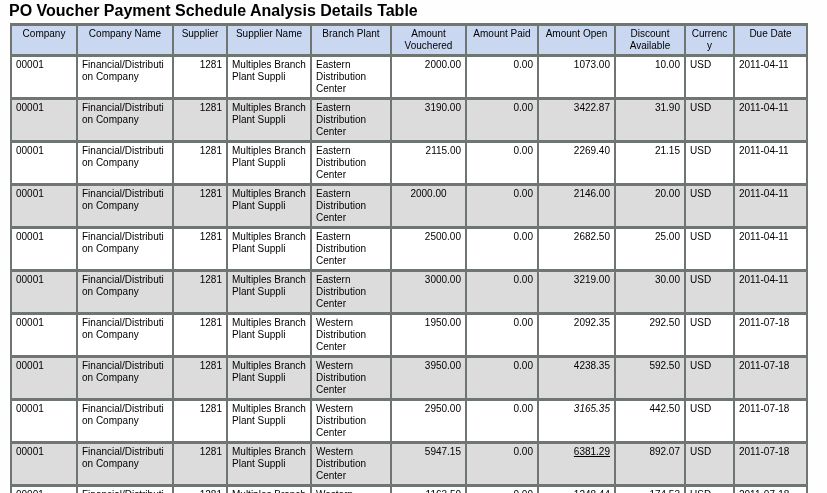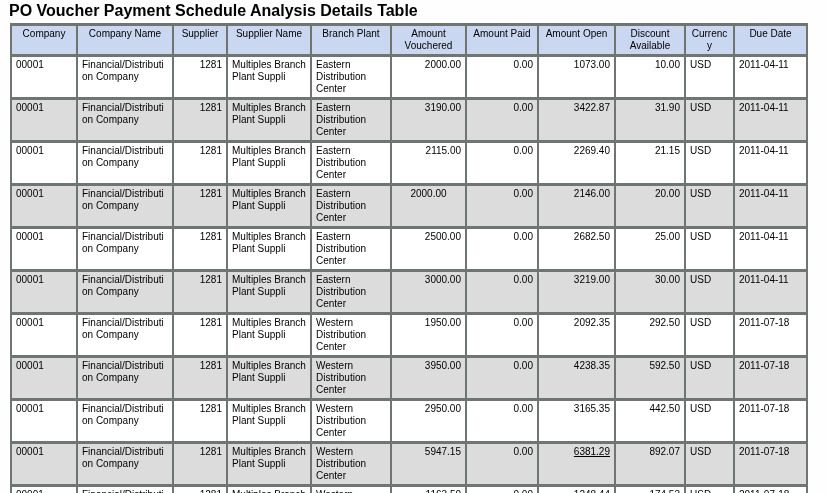--- a/index.html
+++ b/index.html
@@ -197,21 +197,21 @@
           <td style="text-align: left;">2011-07-18</td>
         </tr>
         <tr>
           <td style="text-align: left;">00001</td>
           <td class="break-all" style="text-align: left;">Financial/Distribution Company</td>
           <td style="text-align: right;">1281</td>
           <td style="text-align: left;">Multiples Branch Plant Suppli</td>
           <td style="text-align: left;">Western Distribution Center</td>
           <td style="text-align: right; margin-top: 44px;">2950.00</td>
           <td style="text-align: right;">0.00</td>
-          <td style="text-align: right;">3165.35</td>
+          <td style="text-align: right; font-style: italic;">3165.35</td>
           <td style="text-align: right;">442.50</td>
           <td style="text-align: left;">USD</td>
           <td style="text-align: left;">2011-07-18</td>
         </tr>
         <tr class="alt">
           <td style="text-align: left;">00001</td>
           <td class="break-all" style="text-align: left;">Financial/Distribution Company</td>
           <td style="text-align: right;">1281</td>
           <td style="text-align: left;">Multiples Branch Plant Suppli</td>
           <td style="text-align: left;">Western Distribution Center</td>

